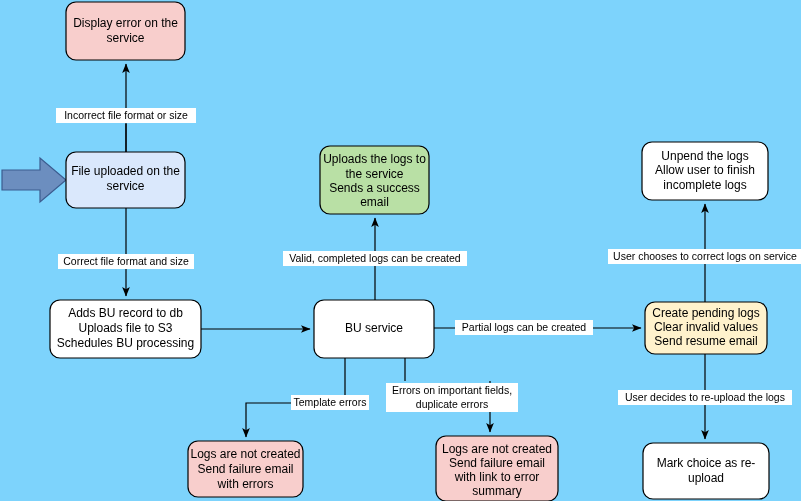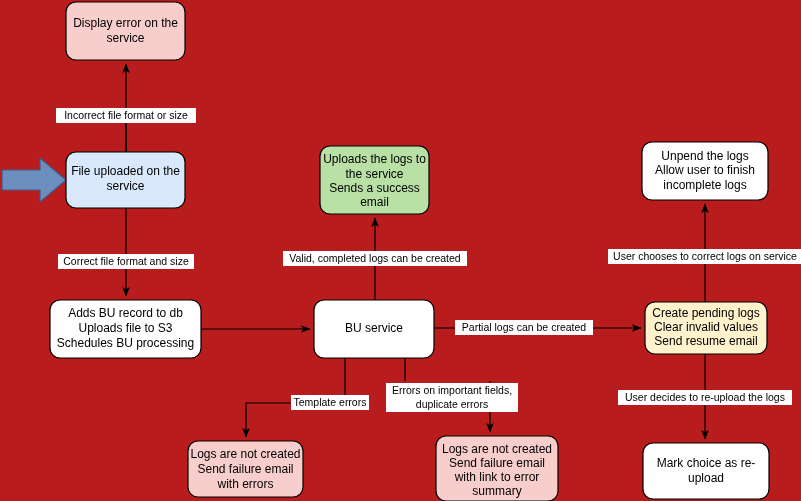--- a/index.html
+++ b/index.html
@@ -10,21 +10,21 @@
   body {
     width: 801px;
     height: 501px;
     overflow: hidden;
     font-family: "Liberation Sans", sans-serif;
   }
   #canvas {
     position: relative;
     width: 801px;
     height: 501px;
-    background: #b91c1c;
+    background: #7dd3fc;
   }
   svg#diagram {
     position: absolute;
     left: 0;
     top: 0;
     width: 801px;
     height: 501px;
   }
   .node-rect {
     stroke: #000000;

